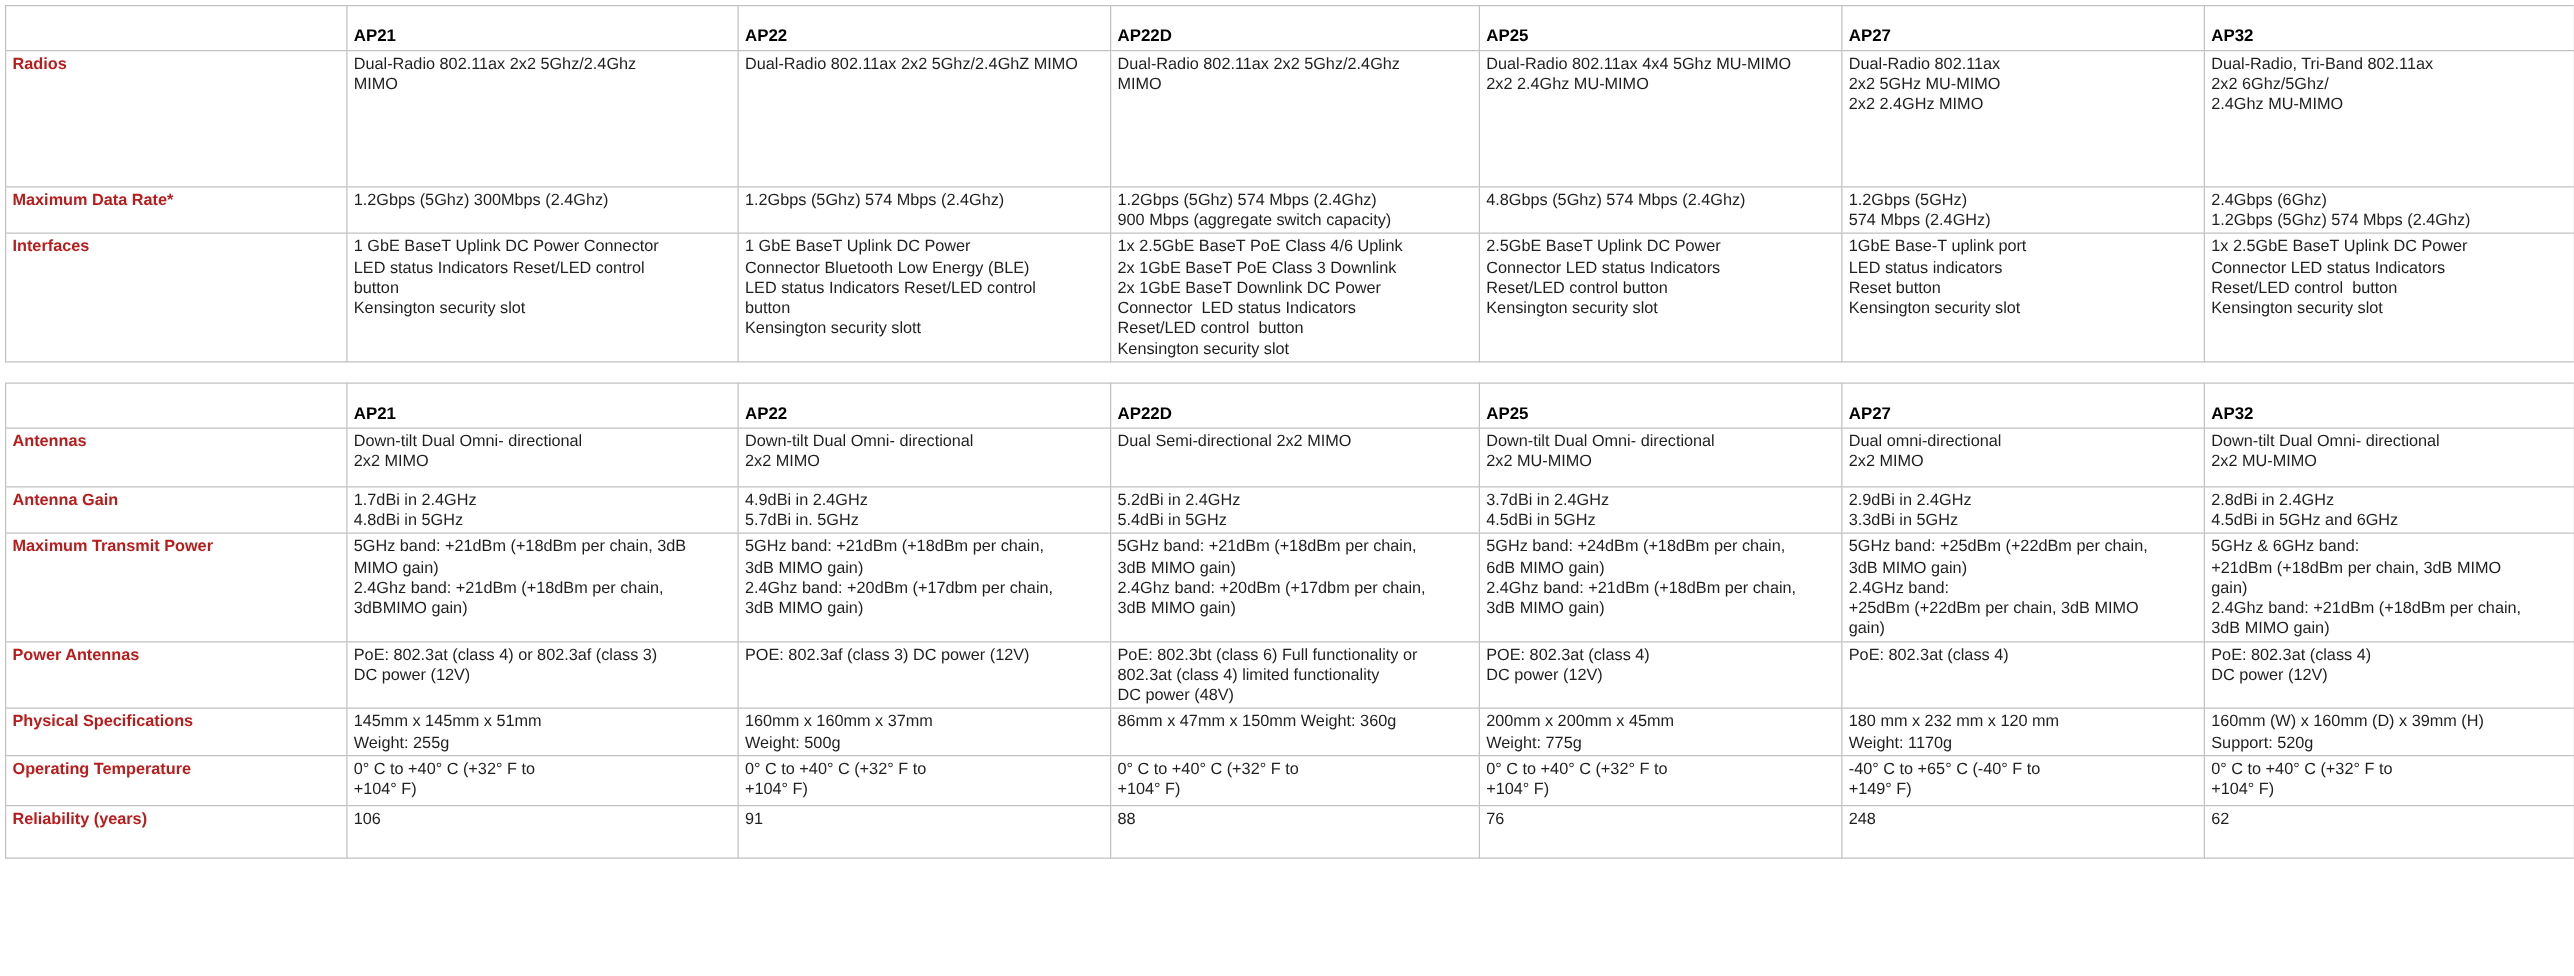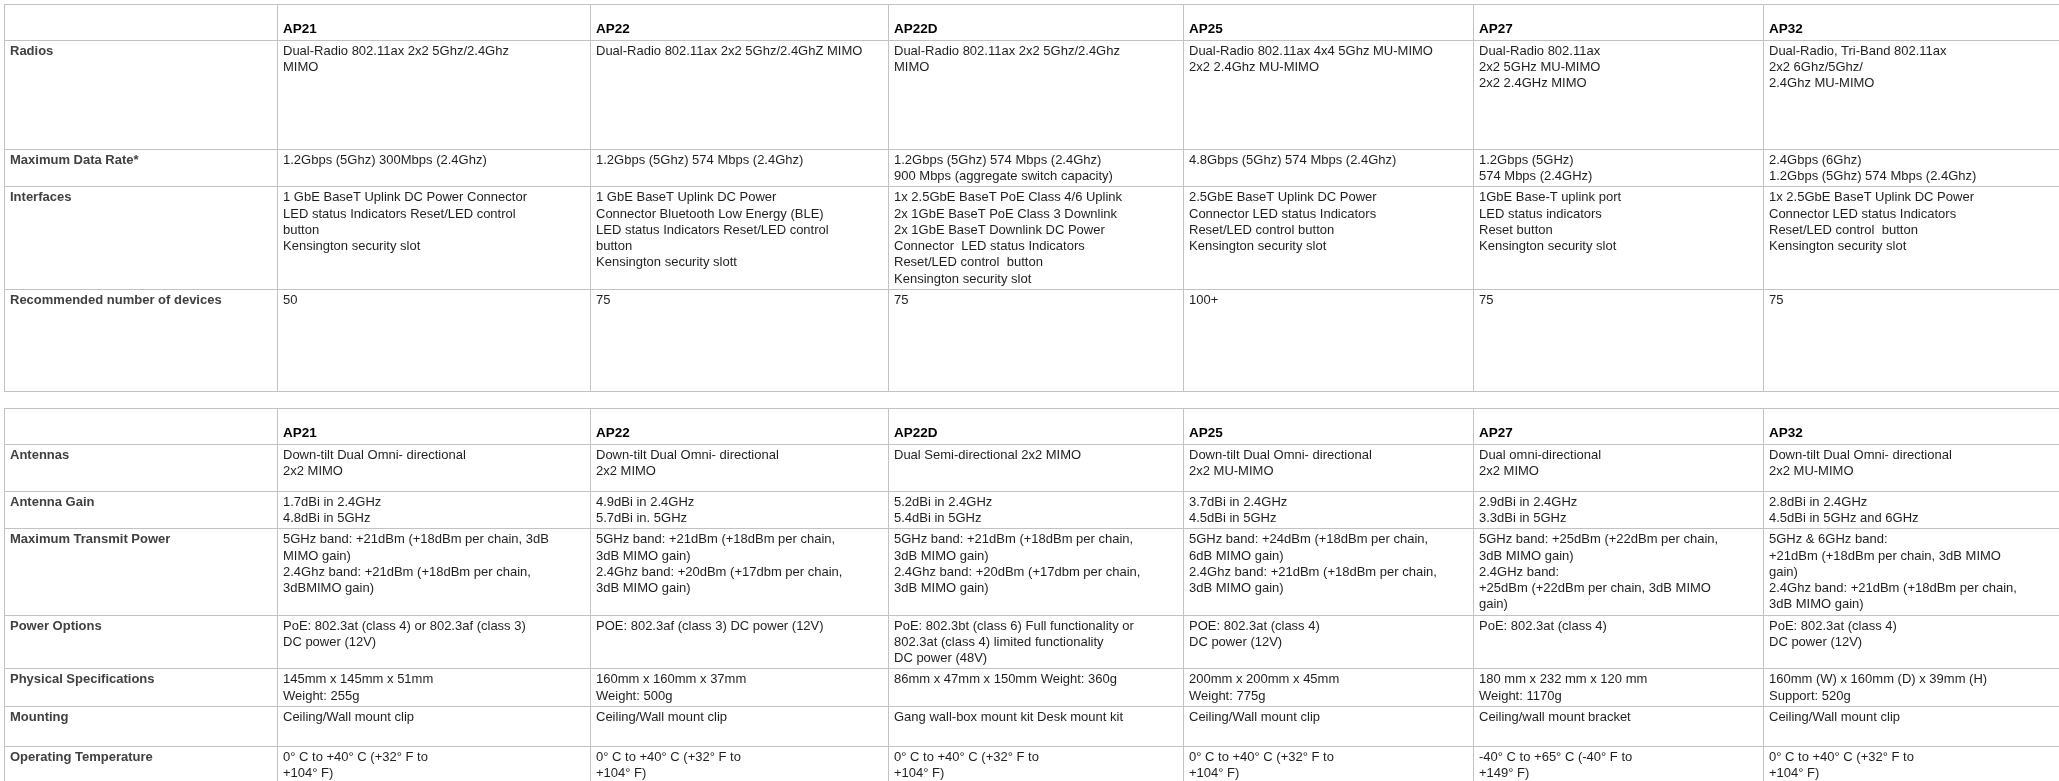--- a/index.html
+++ b/index.html
@@ -11,21 +11,21 @@
     vertical-align:top;
     text-align:left;
     padding:2px 5px 2px 5px;
     font-size:13px;
     line-height:1.25;
     color:#1f1f1f;
     font-weight:normal;
     overflow:hidden;
     white-space:pre;
   }
-  table.spec th.rowlabel{font-weight:bold;color:#404040;}
+  table.spec th.rowlabel{font-weight:bold;color:#b91c1c;}
   table.spec tr.colhead th{font-weight:bold;color:#000;font-size:13.5px;vertical-align:middle;padding-top:16px;}
   #t2{margin-top:16px;}
   
   #t1 tr:nth-child(1){height:26px}
   #t1 tr:nth-child(2){height:109px}
   #t1 tr:nth-child(3){height:23px}
   #t1 tr:nth-child(4){height:40px}
   #t1 tr:nth-child(5){height:102px}
   #t1 tr:nth-child(6){height:25px}
   
@@ -116,29 +116,20 @@
 Kensington security slot</td>
           <td>1GbE Base-T uplink port
 LED status indicators
 Reset button
 Kensington security slot</td>
           <td>1x 2.5GbE BaseT Uplink DC Power
 Connector LED status Indicators
 Reset/LED control  button
 Kensington security slot</td>
         </tr>
-        <tr>
-          <th class="rowlabel">Recommended number of devices</th>
-          <td>50</td>
-          <td>75</td>
-          <td>75</td>
-          <td>100+</td>
-          <td>75</td>
-          <td>75</td>
-        </tr>
       </tbody>
     </table>
   <table class="spec" id="t2">
       <colgroup>
         <col style="width: 273px;">
         <col style="width: 313px;">
         <col style="width: 298px;">
         <col style="width: 295px;">
         <col style="width: 290px;">
         <col style="width: 290px;">
@@ -206,21 +197,21 @@
 2.4GHz band:
 +25dBm (+22dBm per chain, 3dB MIMO
 gain)</td>
           <td>5GHz &amp; 6GHz band:
 +21dBm (+18dBm per chain, 3dB MIMO
 gain)
 2.4Ghz band: +21dBm (+18dBm per chain,
 3dB MIMO gain)</td>
         </tr>
         <tr>
-          <th class="rowlabel">Power Options</th>
+          <th class="rowlabel">Power Antennas</th>
           <td>PoE: 802.3at (class 4) or 802.3af (class 3)
 DC power (12V)</td>
           <td>POE: 802.3af (class 3) DC power (12V)</td>
           <td>PoE: 802.3bt (class 6) Full functionality or
 802.3at (class 4) limited functionality
 DC power (48V)</td>
           <td>POE: 802.3at (class 4)
 DC power (12V)</td>
           <td>PoE: 802.3at (class 4)</td>
           <td>PoE: 802.3at (class 4)
@@ -234,29 +225,20 @@
 Weight: 500g</td>
           <td>86mm x 47mm x 150mm Weight: 360g</td>
           <td>200mm x 200mm x 45mm
 Weight: 775g</td>
           <td>180 mm x 232 mm x 120 mm
 Weight: 1170g</td>
           <td>160mm (W) x 160mm (D) x 39mm (H)
 Support: 520g</td>
         </tr>
         <tr>
-          <th class="rowlabel">Mounting</th>
-          <td>Ceiling/Wall mount clip</td>
-          <td>Ceiling/Wall mount clip</td>
-          <td>Gang wall-box mount kit Desk mount kit</td>
-          <td>Ceiling/Wall mount clip</td>
-          <td>Ceiling/wall mount bracket</td>
-          <td>Ceiling/Wall mount clip</td>
-        </tr>
-        <tr>
           <th class="rowlabel">Operating Temperature</th>
           <td>0° C to +40° C (+32° F to
 +104° F)</td>
           <td>0° C to +40° C (+32° F to
 +104° F)</td>
           <td>0° C to +40° C (+32° F to
 +104° F)</td>
           <td>0° C to +40° C (+32° F to
 +104° F)</td>
           <td>-40° C to +65° C (-40° F to

